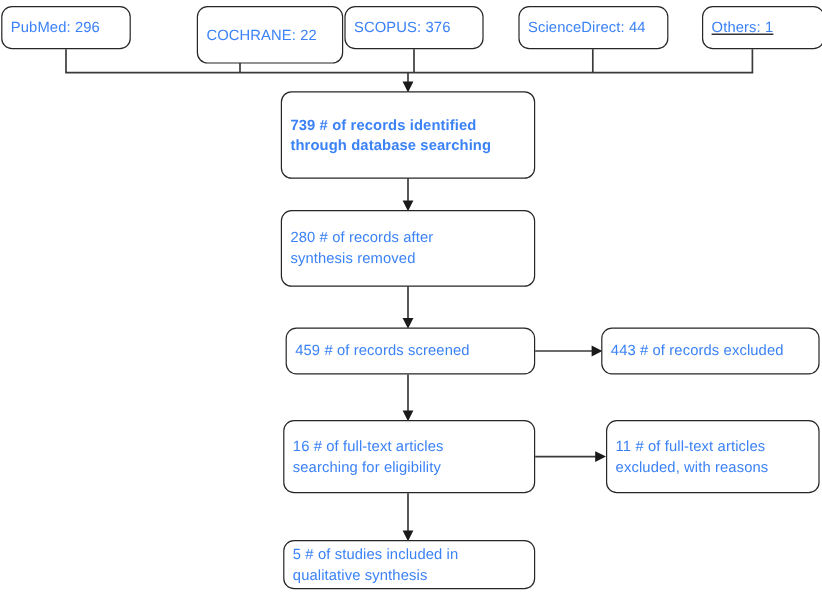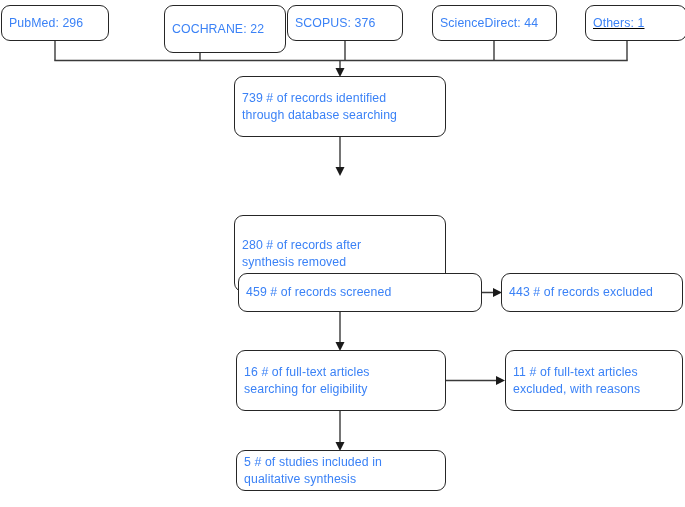--- a/index.html
+++ b/index.html
@@ -104,31 +104,31 @@
   </div>
 
   <div class="node src" style="left:432px; top:5px; width:125px; height:36px;">
     <div class="line">ScienceDirect: 44</div>
   </div>
 
   <div class="node src" style="left:585px; top:5px; width:102px; height:36px;text-decoration:underline;">
     <div class="line">Others: 1</div>
   </div>
 
-  <div class="node" style="left:234px; top:76px; width:212px; height:61px;">
+  <div class="node" style="left:234px; top:76px; width:212px; height:73px;font-weight:bold;">
     <div class="line">739 # of records identified</div>
     <div class="line">through database searching</div>
   </div>
 
-  <div class="node" style="left:234px; top:175px; width:212px; height:77px;margin-top:40px;">
+  <div class="node" style="left:234px; top:175px; width:212px; height:64px;">
     <div class="line">280 # of records after</div>
     <div class="line">synthesis removed</div>
   </div>
 
-  <div class="node" style="left:238px; top:273px; width:244px; height:39px;justify-content:center;">
+  <div class="node" style="left:238px; top:273px; width:208px; height:39px;justify-content:center;">
     <div class="line">459 # of records screened</div>
   </div>
 
   <div class="node" style="left:501px; top:273px; width:182px; height:39px;">
     <div class="line">443 # of records excluded</div>
   </div>
 
   <div class="node" style="left:236px; top:350px; width:210px; height:61px;">
     <div class="line">16 # of full-text articles</div>
     <div class="line">searching for eligibility</div>

